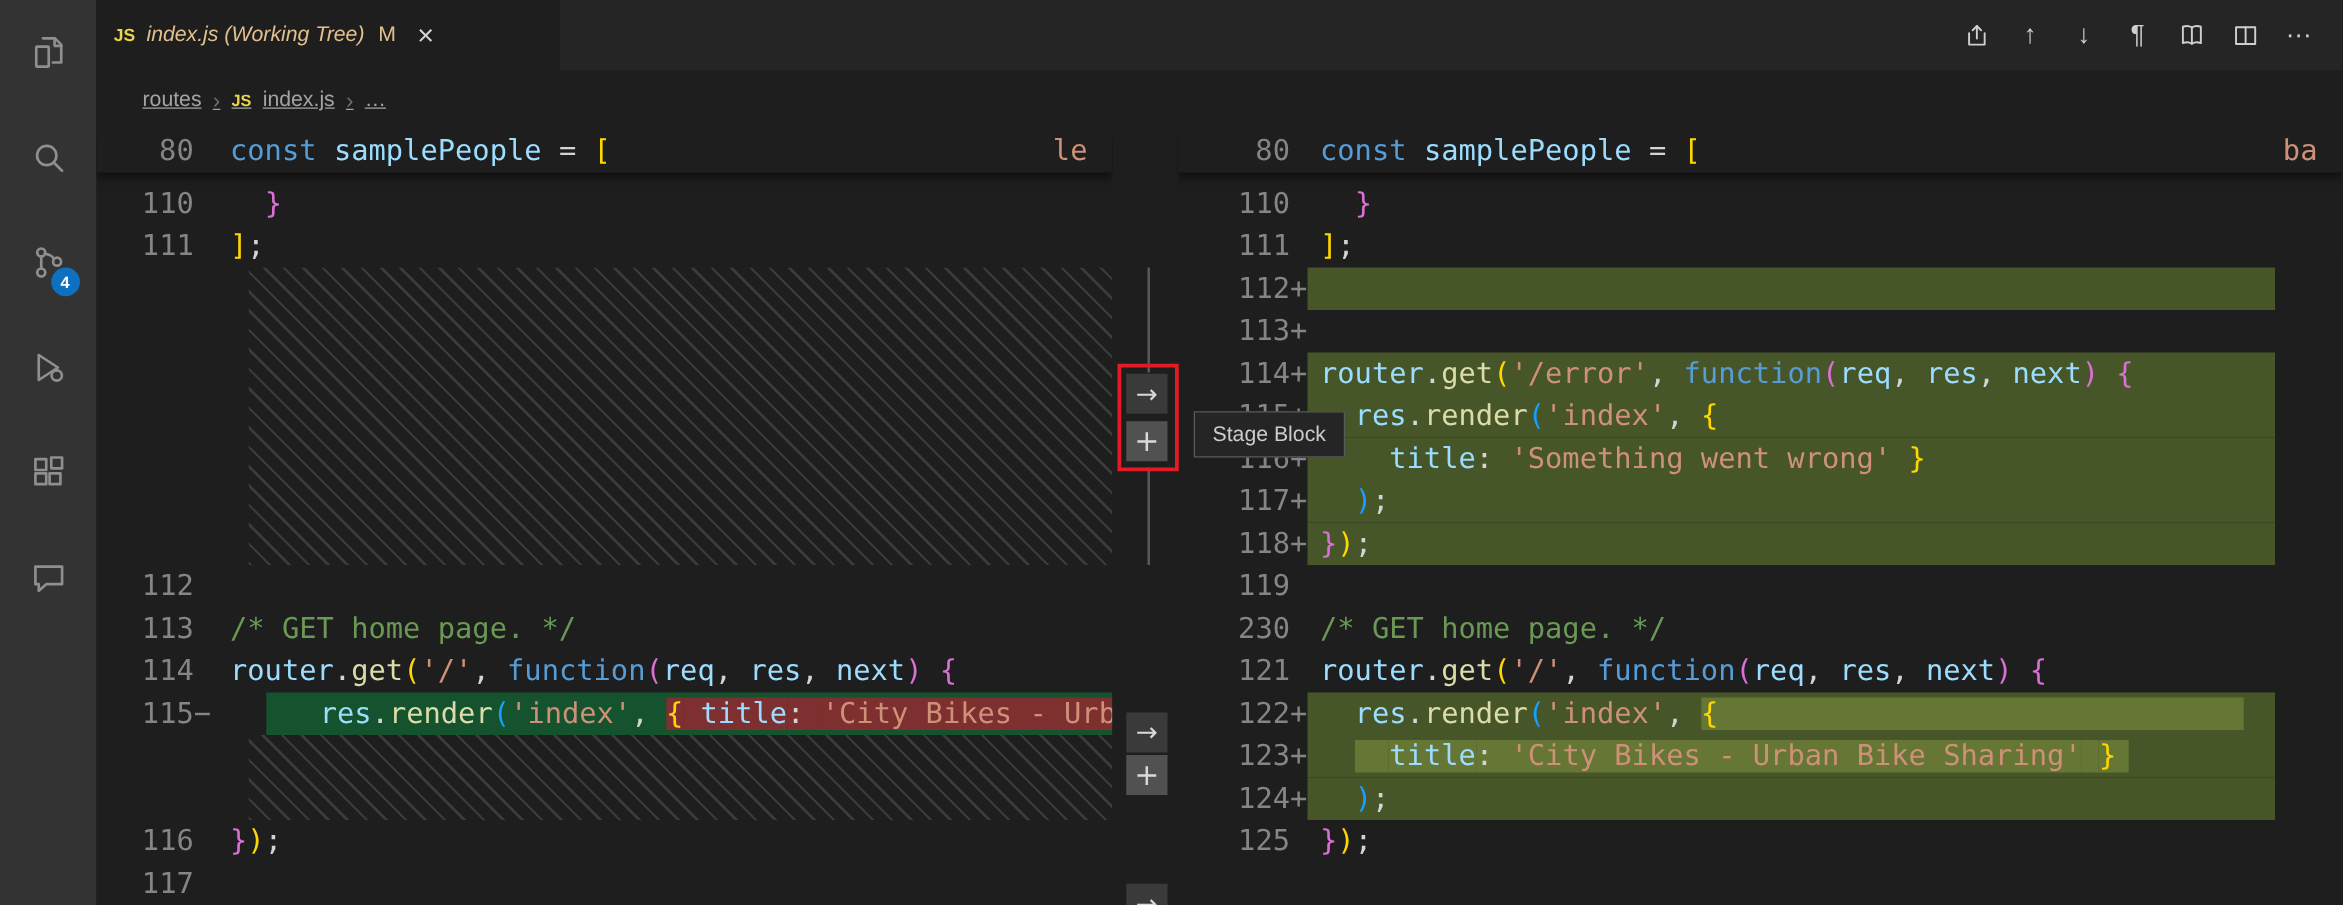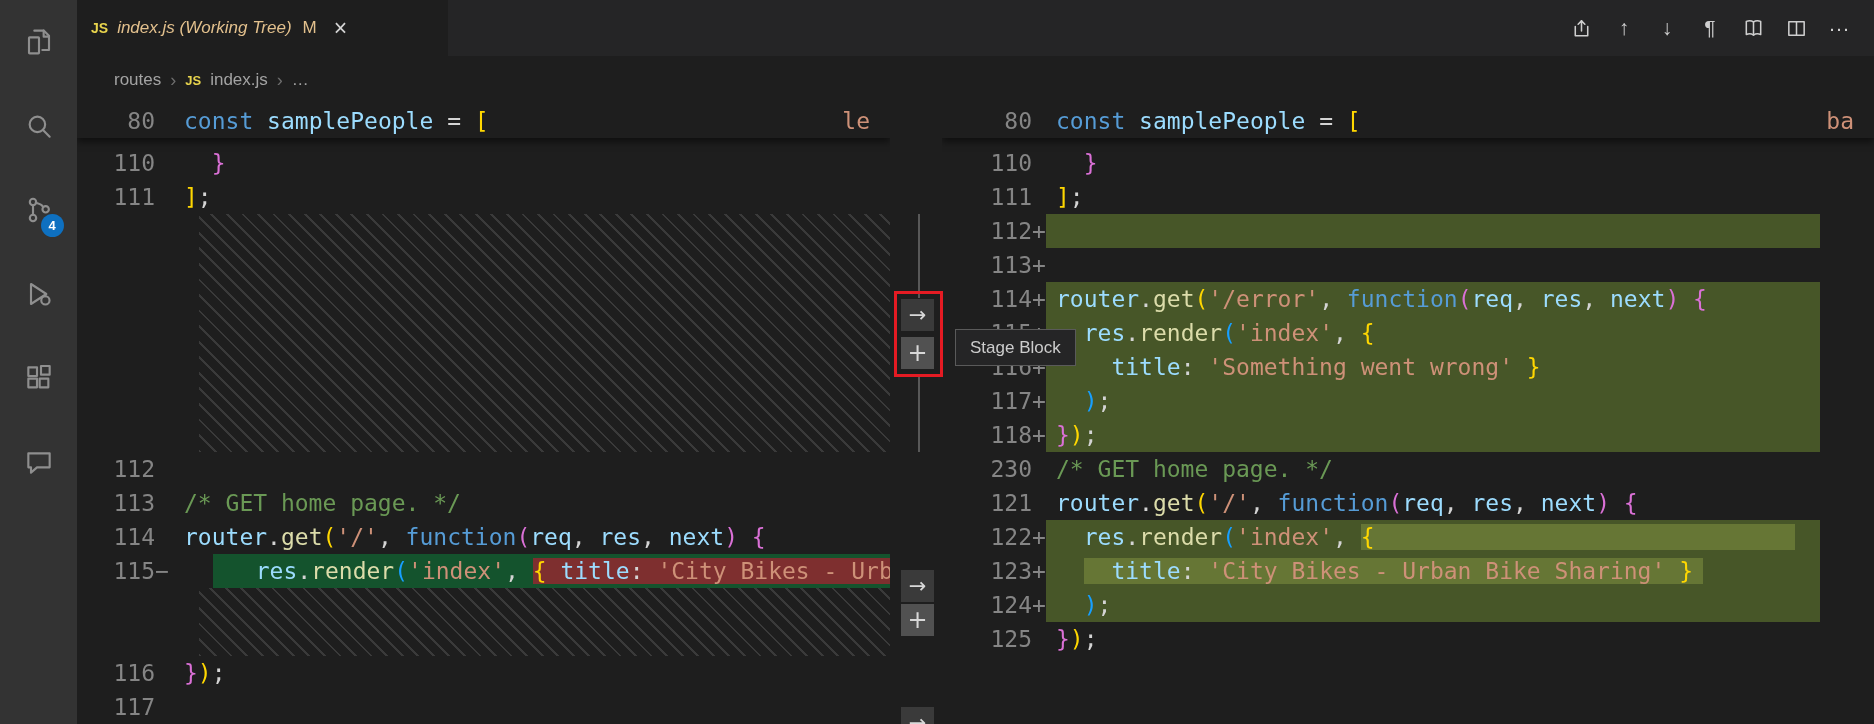--- a/index.html
+++ b/index.html
@@ -24,21 +24,21 @@
   .tab-label{font-style:italic;color:#e2c08d;font-size:17px;white-space:nowrap;}
   .tab-m{color:#e2c08d;font-size:17px;margin-left:2px;}
   .tab-close{color:#d4d4d4;font-size:23px;margin-left:8px;line-height:1;}
   .editor-actions{position:absolute;right:20px;top:0;height:56px;display:flex;align-items:center;gap:13px;}
   .ea-item{width:30px;height:30px;display:flex;align-items:center;justify-content:center;color:#cfcfcf;
            font-size:21px;cursor:pointer;}
   .ea-item svg{width:23px;height:23px;}
 
   
   .breadcrumb{position:absolute;left:77px;top:56px;right:0;height:48px;background:#1e1e1e;display:flex;
-              align-items:center;padding-left:37px;gap:9px;color:#a3a3a3;font-size:17px;}
+              align-items:center;padding-left:37px;gap:9px;color:#a3a3a3;font-size:17px;text-decoration:underline;}
   .bc-sep{color:#6e6e6e;font-size:18px;}
   .bc-js{color:#e8d44d;font-weight:bold;font-size:13px;}
   .bc-item{cursor:pointer;}
 
   
   .diff{position:absolute;left:77px;top:104px;right:0;bottom:0;display:flex;}
   .pane{position:relative;overflow:hidden;}
   .pane.left{width:813px;}
   .pane.right{flex:1;}
   .gutterCol{width:52px;position:relative;background:#1e1e1e;}
@@ -205,20 +205,21 @@
         <div class="crow sticky"><div class="gut"><span class="gnum">80</span><span class="gmark"></span></div><div class="cont"><span class="tk-k">const</span><span class="tk-p"> </span><span class="tk-v">samplePeople</span><span class="tk-p"> = </span><span class="tk-b1">[</span></div><span class="frag">ba</span></div>
         <div class="crow"><div class="gut"><span class="gnum">110</span><span class="gmark"></span></div><div class="cont"><span class="tk-p">  </span><span class="tk-b2">}</span></div></div>
         <div class="crow"><div class="gut"><span class="gnum">111</span><span class="gmark"></span></div><div class="cont"><span class="tk-b1">]</span><span class="tk-p">;</span></div></div>
         <div class="crow added"><div class="gut"><span class="gnum">112</span><span class="gmark">+</span></div><div class="cont"></div></div>
         <div class="crow added"><div class="gut"><span class="gnum">113</span><span class="gmark">+</span></div></div>
         <div class="crow added"><div class="gut"><span class="gnum">114</span><span class="gmark">+</span></div><div class="cont"><span class="tk-v">router</span><span class="tk-p">.</span><span class="tk-f">get</span><span class="tk-b1">(</span><span class="tk-s">'/error'</span><span class="tk-p">, </span><span class="tk-k">function</span><span class="tk-b2">(</span><span class="tk-v">req</span><span class="tk-p">, </span><span class="tk-v">res</span><span class="tk-p">, </span><span class="tk-v">next</span><span class="tk-b2">)</span><span class="tk-p"> </span><span class="tk-b2">{</span></div></div>
         <div class="crow added"><div class="gut"><span class="gnum">115</span><span class="gmark">+</span></div><div class="cont"><span class="tk-p">  </span><span class="tk-v">res</span><span class="tk-p">.</span><span class="tk-f">render</span><span class="tk-b3">(</span><span class="tk-s">'index'</span><span class="tk-p">, </span><span class="tk-b1">{</span></div></div>
         <div class="crow added"><div class="gut"><span class="gnum">116</span><span class="gmark">+</span></div><div class="cont"><span class="tk-p">    </span><span class="tk-v">title</span><span class="tk-p">: </span><span class="tk-s">'Something went wrong'</span><span class="tk-p"> </span><span class="tk-b1">}</span></div></div>
         <div class="crow added"><div class="gut"><span class="gnum">117</span><span class="gmark">+</span></div><div class="cont"><span class="tk-p">  </span><span class="tk-b3">)</span><span class="tk-p">;</span></div></div>
         <div class="crow added"><div class="gut"><span class="gnum">118</span><span class="gmark">+</span></div><div class="cont"><span class="tk-b2">}</span><span class="tk-b1">)</span><span class="tk-p">;</span></div></div>
+        <div class="crow"><div class="gut"><span class="gnum">119</span><span class="gmark"></span></div><div class="cont"></div></div>
         <div class="crow"><div class="gut"><span class="gnum">230</span><span class="gmark"></span></div><div class="cont"><span class="tk-c">/* GET home page. */</span></div></div>
         <div class="crow"><div class="gut"><span class="gnum">121</span><span class="gmark"></span></div><div class="cont"><span class="tk-v">router</span><span class="tk-p">.</span><span class="tk-f">get</span><span class="tk-b1">(</span><span class="tk-s">'/'</span><span class="tk-p">, </span><span class="tk-k">function</span><span class="tk-b2">(</span><span class="tk-v">req</span><span class="tk-p">, </span><span class="tk-v">res</span><span class="tk-p">, </span><span class="tk-v">next</span><span class="tk-b2">)</span><span class="tk-p"> </span><span class="tk-b2">{</span></div></div>
         <div class="crow added"><div class="gut"><span class="gnum">122</span><span class="gmark">+</span></div><div class="cont"><span class="tk-p">  </span><span class="tk-v">res</span><span class="tk-p">.</span><span class="tk-f">render</span><span class="tk-b3">(</span><span class="tk-s">'index'</span><span class="tk-p">, </span><span class="tk-b1 em-a" style="padding-right: 420px;">{</span></div></div>
         <div class="crow added"><div class="gut"><span class="gnum">123</span><span class="gmark">+</span></div><div class="cont"><span class="tk-p">  </span><span class="tk-p em-a">  </span><span class="tk-v em-a">title</span><span class="tk-p em-a">: </span><span class="tk-s em-a">'City Bikes - Urban Bike Sharing'</span><span class="tk-p em-a"> </span><span class="tk-b1 em-a" style="padding-right: 10px;">}</span></div></div>
         <div class="crow added"><div class="gut"><span class="gnum">124</span><span class="gmark">+</span></div><div class="cont"><span class="tk-p">  </span><span class="tk-b3">)</span><span class="tk-p">;</span></div></div>
         <div class="crow"><div class="gut"><span class="gnum">125</span><span class="gmark"></span></div><div class="cont"><span class="tk-b2">}</span><span class="tk-b1">)</span><span class="tk-p">;</span></div></div>
       </section>
   </div>
 
   <div class="anno"></div>

